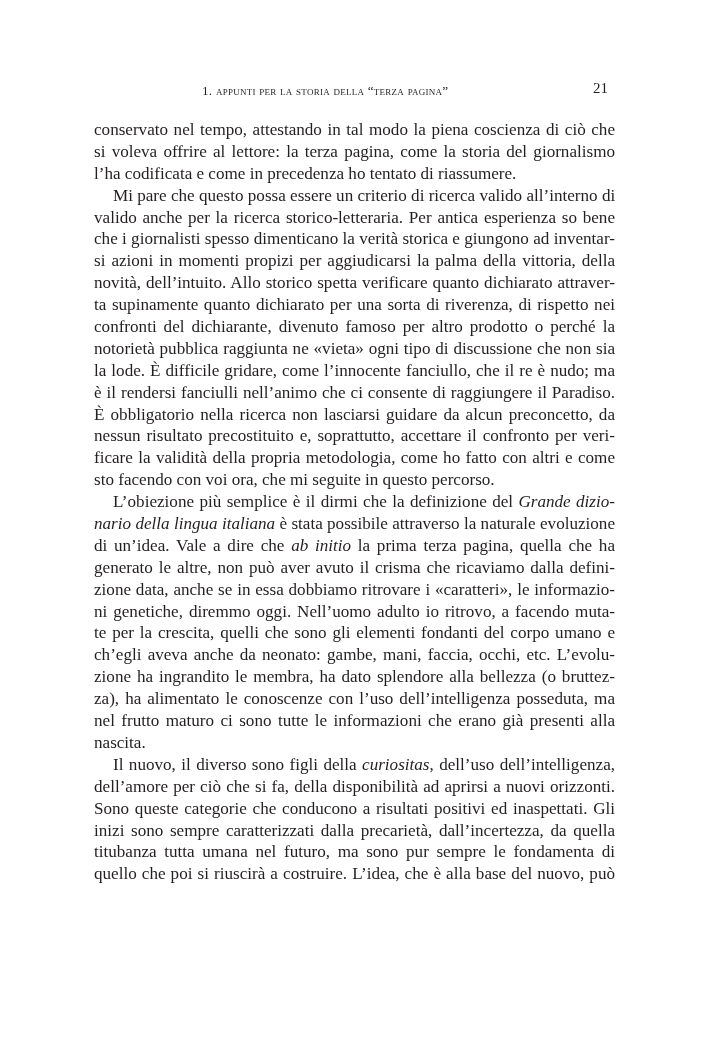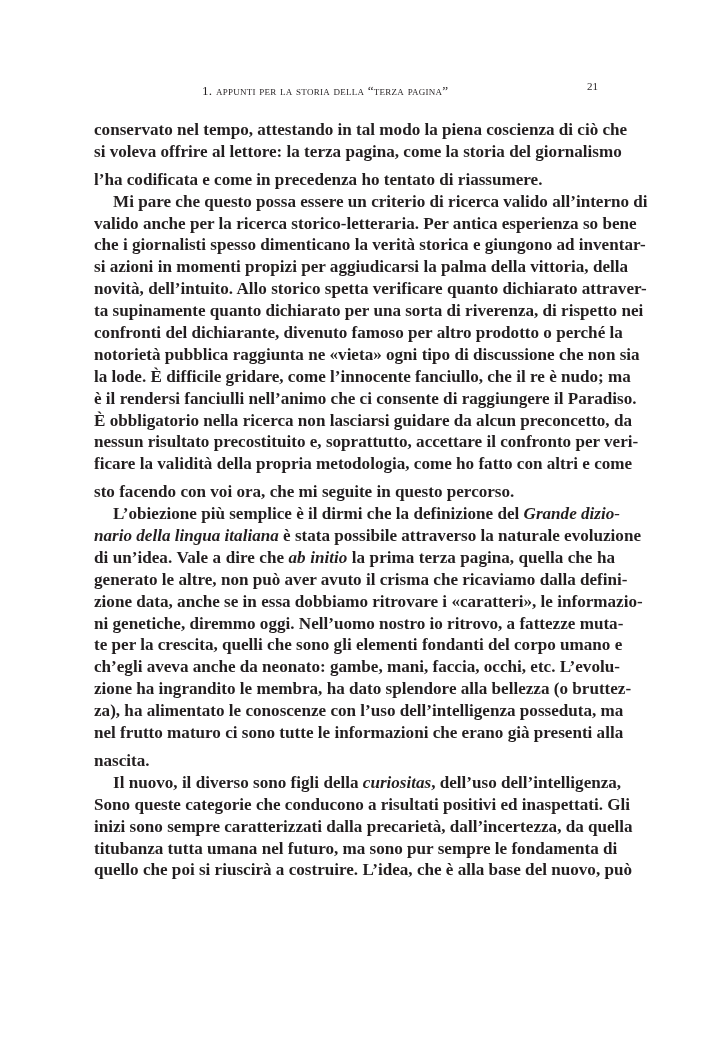--- a/index.html
+++ b/index.html
@@ -33,43 +33,41 @@
       left: 108px;
       top: 3px;
       font-size: 13.2px;
       letter-spacing: 0.25px;
       font-variant: small-caps;
       text-transform: lowercase;
       white-space: nowrap;
     }
     .page-number {
       position: absolute;
-      right: 16px;
+      right: 6px;
       top: 0px;
-      font-size: 11px;
+      font-size: 15px;
     }
     .body-text {
       position: absolute;
       left: 94px;
       top: 119px;
       width: 521px;
       font-size: 17.1px;
       line-height: 21.9px;
-      font-weight: bold;
     }
     .line {
       display: block;
       white-space: nowrap;
       text-align: justify;
       text-align-last: justify;
       height: 21.9px;
     }
     .line.last {
       text-align-last: left;
-      margin-top: 6px;
     }
     .line.indent {
       padding-left: 19px;
     }
     .it { font-style: italic; }
   </style>
 </head>
 <body>
 
 <div class="page">
@@ -93,26 +91,27 @@
       <span class="line"><span>è il rendersi fanciulli nell’animo che ci consente di raggiungere il Paradiso.</span></span>
       <span class="line"><span>È obbligatorio nella ricerca non lasciarsi guidare da alcun preconcetto, da</span></span>
       <span class="line"><span>nessun risultato precostituito e, soprattutto, accettare il confronto per veri-</span></span>
       <span class="line"><span>ficare la validità della propria metodologia, come ho fatto con altri e come</span></span>
       <span class="line last"><span>sto facendo con voi ora, che mi seguite in questo percorso.</span></span>
       <span class="line indent"><span>L’obiezione più semplice è il dirmi che la definizione del </span><span class="it">Grande dizio-</span></span>
       <span class="line"><span class="it">nario della lingua italiana</span><span> è stata possibile attraverso la naturale evoluzione</span></span>
       <span class="line"><span>di un’idea. Vale a dire che </span><span class="it">ab initio</span><span> la prima terza pagina, quella che ha</span></span>
       <span class="line"><span>generato le altre, non può aver avuto il crisma che ricaviamo dalla defini-</span></span>
       <span class="line"><span>zione data, anche se in essa dobbiamo ritrovare i «caratteri», le informazio-</span></span>
-      <span class="line"><span>ni genetiche, diremmo oggi. Nell’uomo nostro io ritrovo, a fattezze muta-</span></span>
+      <span class="line"><span>ni genetiche, diremmo oggi. Nell’uomo adulto io ritrovo, a facendo muta-</span></span>
       <span class="line"><span>te per la crescita, quelli che sono gli elementi fondanti del corpo umano e</span></span>
       <span class="line"><span>ch’egli aveva anche da neonato: gambe, mani, faccia, occhi, etc. L’evolu-</span></span>
       <span class="line"><span>zione ha ingrandito le membra, ha dato splendore alla bellezza (o bruttez-</span></span>
       <span class="line"><span>za), ha alimentato le conoscenze con l’uso dell’intelligenza posseduta, ma</span></span>
       <span class="line"><span>nel frutto maturo ci sono tutte le informazioni che erano già presenti alla</span></span>
       <span class="line last"><span>nascita.</span></span>
       <span class="line indent"><span>Il nuovo, il diverso sono figli della </span><span class="it">curiositas</span><span>, dell’uso dell’intelligenza,</span></span>
+      <span class="line"><span>dell’amore per ciò che si fa, della disponibilità ad aprirsi a nuovi orizzonti.</span></span>
       <span class="line"><span>Sono queste categorie che conducono a risultati positivi ed inaspettati. Gli</span></span>
       <span class="line"><span>inizi sono sempre caratterizzati dalla precarietà, dall’incertezza, da quella</span></span>
       <span class="line"><span>titubanza tutta umana nel futuro, ma sono pur sempre le fondamenta di</span></span>
       <span class="line"><span>quello che poi si riuscirà a costruire. L’idea, che è alla base del nuovo, può</span></span>
     </div>
 </div>
 
 </body></html>

